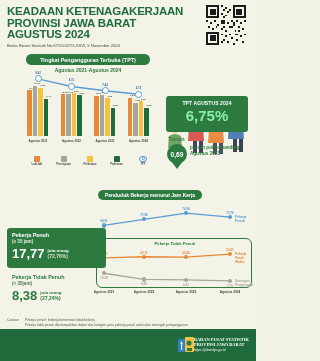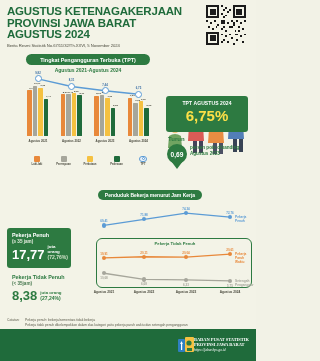--- a/index.html
+++ b/index.html
@@ -71,21 +71,21 @@
   }
   .lg-circ i { display: block; width: 3px; height: 3px; border-radius: 50%; background: #fff; border: 0.7px solid #5b9bd5; }
 
   
   .tpt-box {
     position: absolute; left: 166px; top: 96px; width: 82px; height: 36px;
     background: #2d7a41; border-radius: 3px; text-align: center;
     padding-top: 4px;
   }
   .tpt-box .cap { color: #ffffff; font-size: 5px; font-weight: bold; letter-spacing: 0.1px; }
-  .tpt-box .val { color: #fde047; font-size: 15px; font-weight: bold; line-height: 19px; }
+  .tpt-box .val { color: #86efac; font-size: 15px; font-weight: bold; line-height: 19px; }
 
   .turun-wrap { position: absolute; left: 166px; top: 136px; width: 86px; height: 30px; }
   .turun-cap { position: absolute; left: 2px; top: 0px; color: #2d7a41; font-size: 6px; font-weight: bold; }
   .pin {
     position: absolute; left: 1px; top: 8px; width: 20px; height: 24px;
   }
   .pin .circle {
     width: 20px; height: 20px; border-radius: 50%; background: #2d7a41;
     display: flex; align-items: center; justify-content: center;
     color: #fff; font-size: 6.6px; font-weight: bold;
@@ -122,21 +122,21 @@
   .ln-lbl { position: absolute; font-size: 3px; font-weight: bold; width: 16px; text-align: center; margin-left: -8px; }
   .ln-name { position: absolute; font-size: 3.2px; font-weight: bold; }
 
   .xcat {
     position: absolute; font-size: 3.2px; color: #4a4a3e; font-weight: bold;
     width: 34px; text-align: center; margin-left: -17px;
   }
 
   
   .card-penuh {
-    position: absolute; left: 7px; top: 228px; width: 64px; height: 40px;
+    position: absolute; left: 7px; top: 228px; width: 99px; height: 40px;
     background: #2d7a41; border-radius: 3px; padding: 4px 5px;
   }
   .card-penuh .c1 { color: #fff; font-size: 5.4px; font-weight: bold; }
   .card-penuh .c2 { color: #e6ecdf; font-size: 4.6px; font-weight: bold; margin-top: 1px; }
   .card-penuh .big { color: #fff; font-size: 13px; font-weight: bold; line-height: 15px; margin-top: 2px; }
   .card-penuh .unit { color: #fff; font-size: 4.4px; font-weight: bold; line-height: 5px; }
   .card-penuh .pct { color: #cfe0c6; font-size: 5px; font-weight: bold; }
 
   .card-tidak { position: absolute; left: 7px; top: 272px; width: 90px; height: 40px; padding: 2px 5px; }
   .card-tidak .c1 { color: #2d7a41; font-size: 5.4px; font-weight: bold; }
@@ -162,21 +162,21 @@
   .foot-txt .f1 { font-size: 4.4px; font-weight: bold; font-family: "Liberation Serif", serif; line-height: 5px; }
   .foot-txt .f2 { font-size: 3.6px; font-family: "Liberation Serif", serif; font-style: italic; margin-top: 1px; }
 </style>
 </head>
 <body>
 
 <div class="page">
 
   <div class="header">
     <div class="title">
-      <div>AGUSTUS KETENAGAKERJAAN</div>
+      <div>KEADAAN KETENAGAKERJAAN</div>
       <div>PROVINSI JAWA BARAT</div>
       <div>AGUSTUS 2024</div>
     </div>
     <div class="subtitle">Berita Resmi Statistik No.67/11/32/Th.XXVI, 5 November 2024</div>
     <div class="qr">
       <svg width="40" height="40" viewBox="0 0 21 21" shape-rendering="crispEdges">
         <rect width="21" height="21" fill="#f3f3e7"></rect>
         <g fill="#1a1a1a">
           <rect x="0" y="0" width="7" height="1"></rect>
             <rect x="0" y="6" width="7" height="1"></rect>

